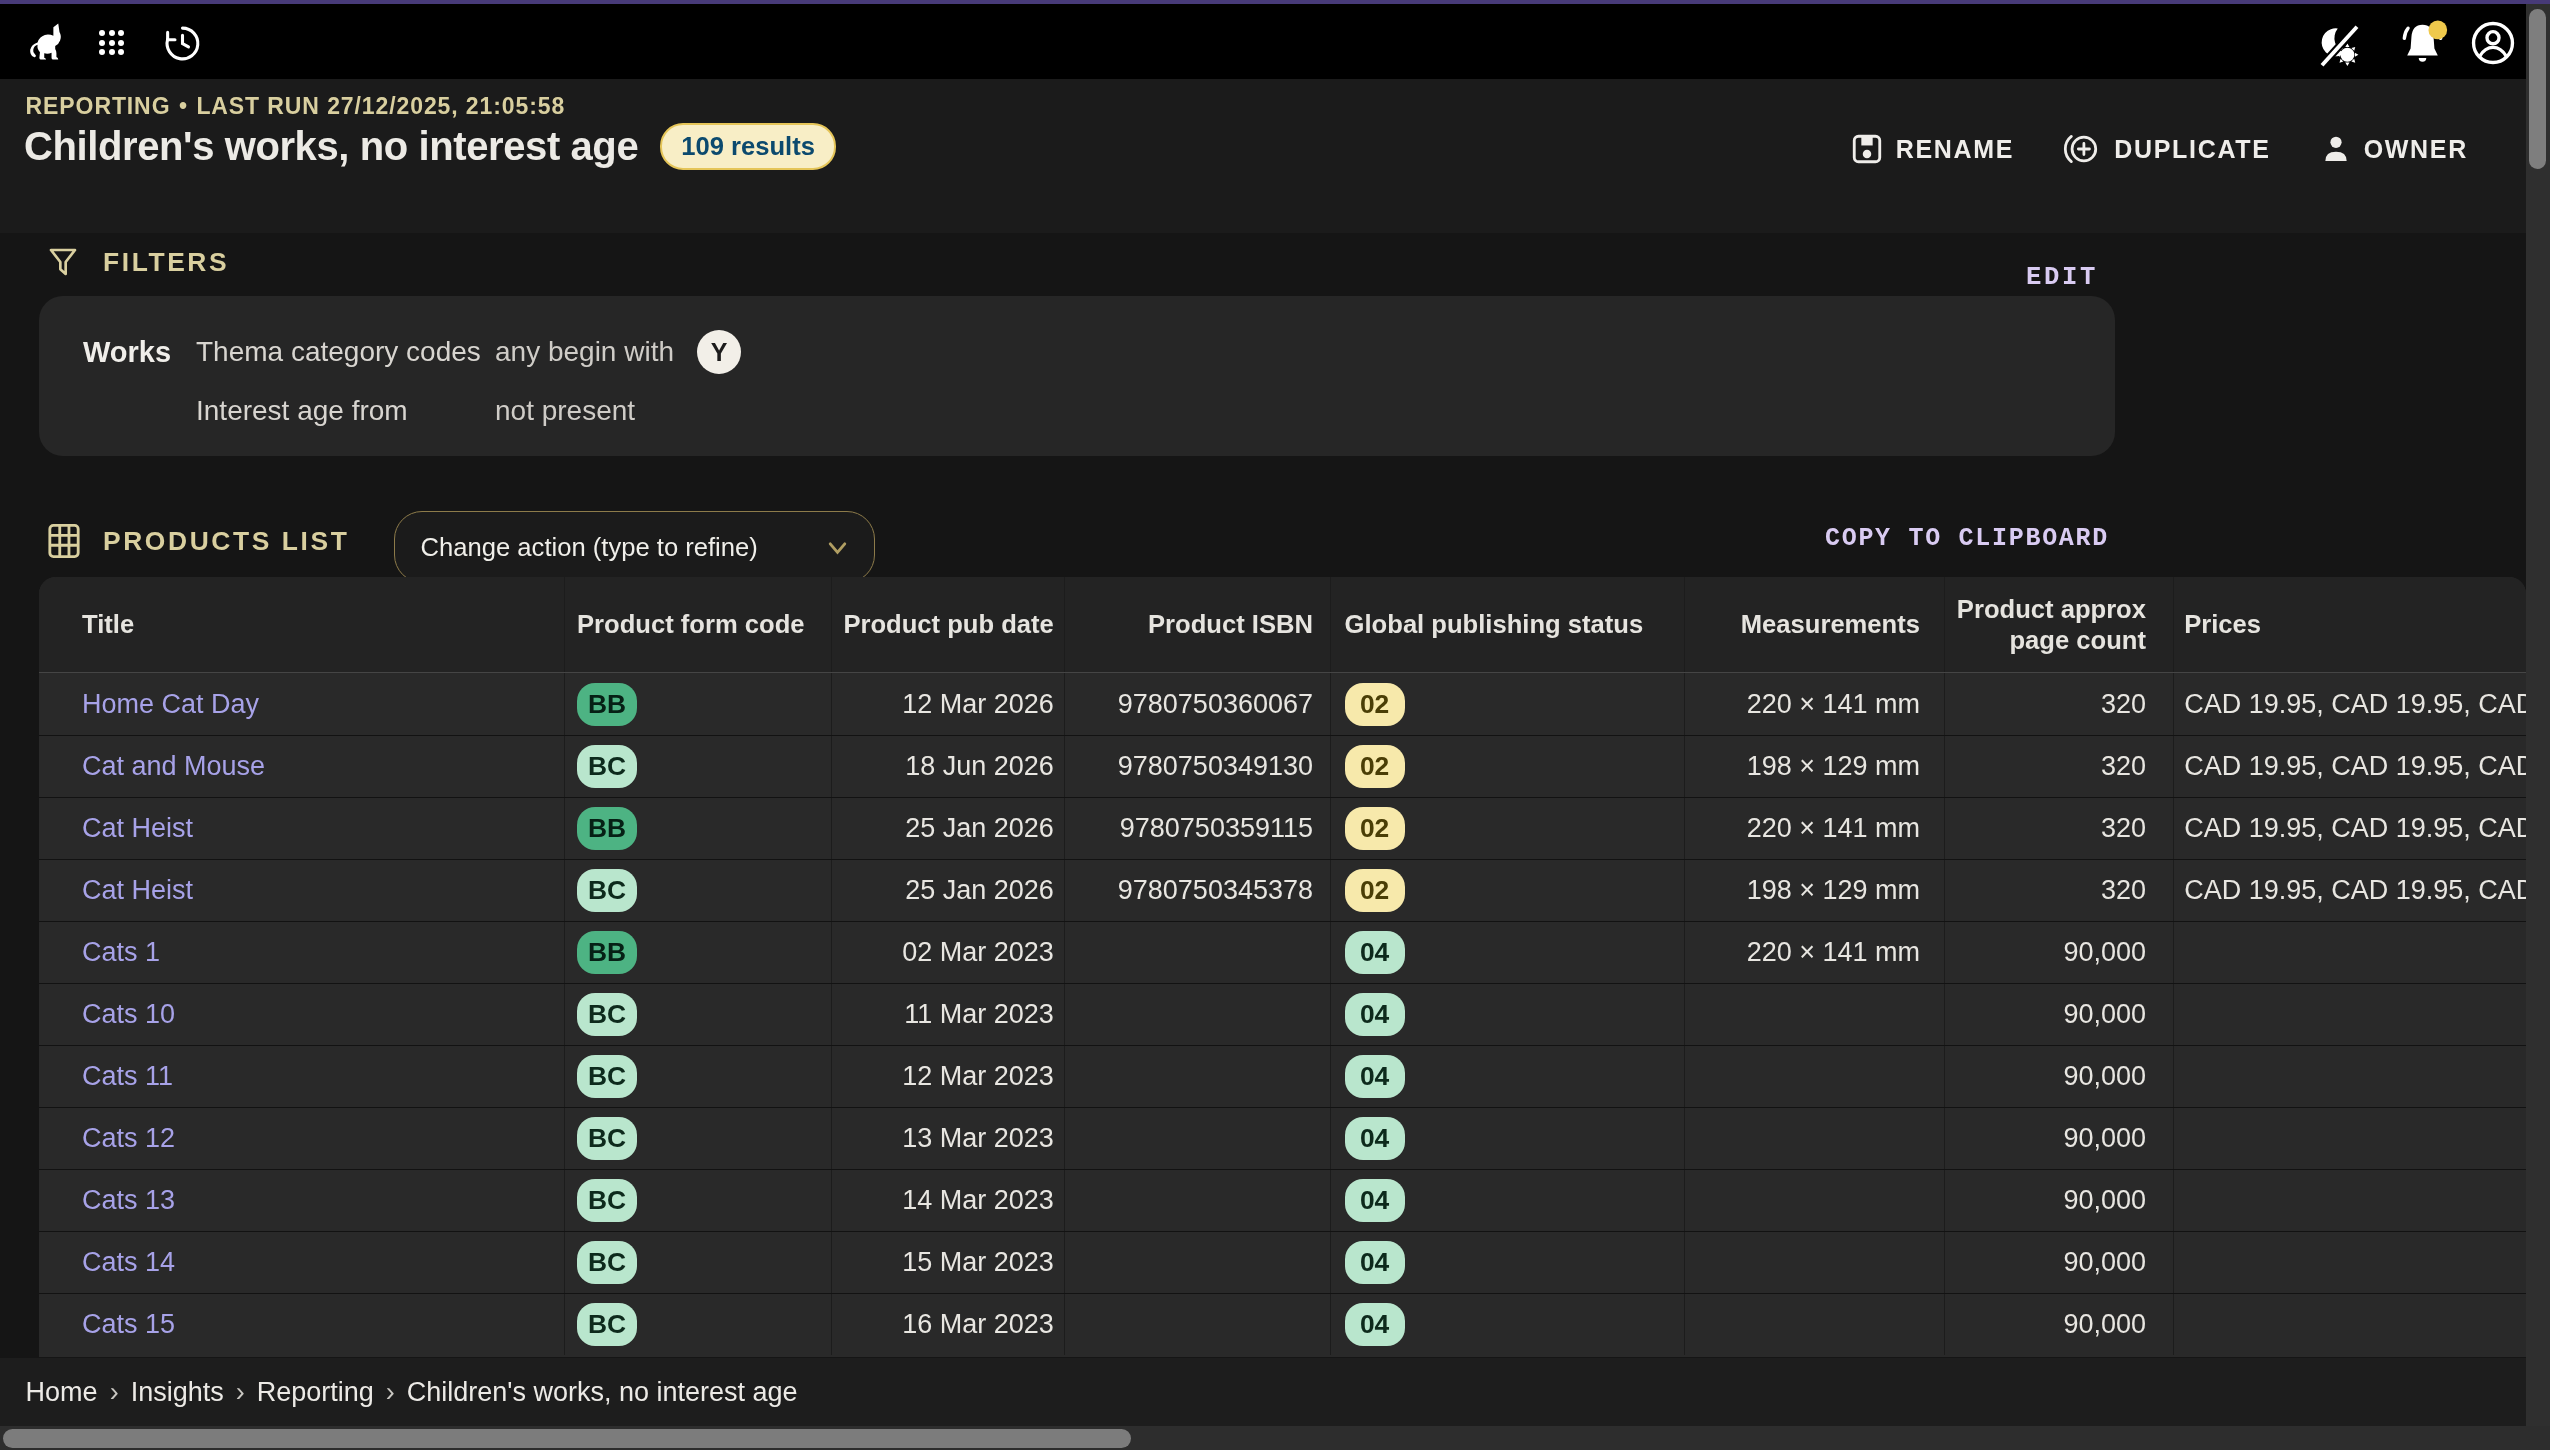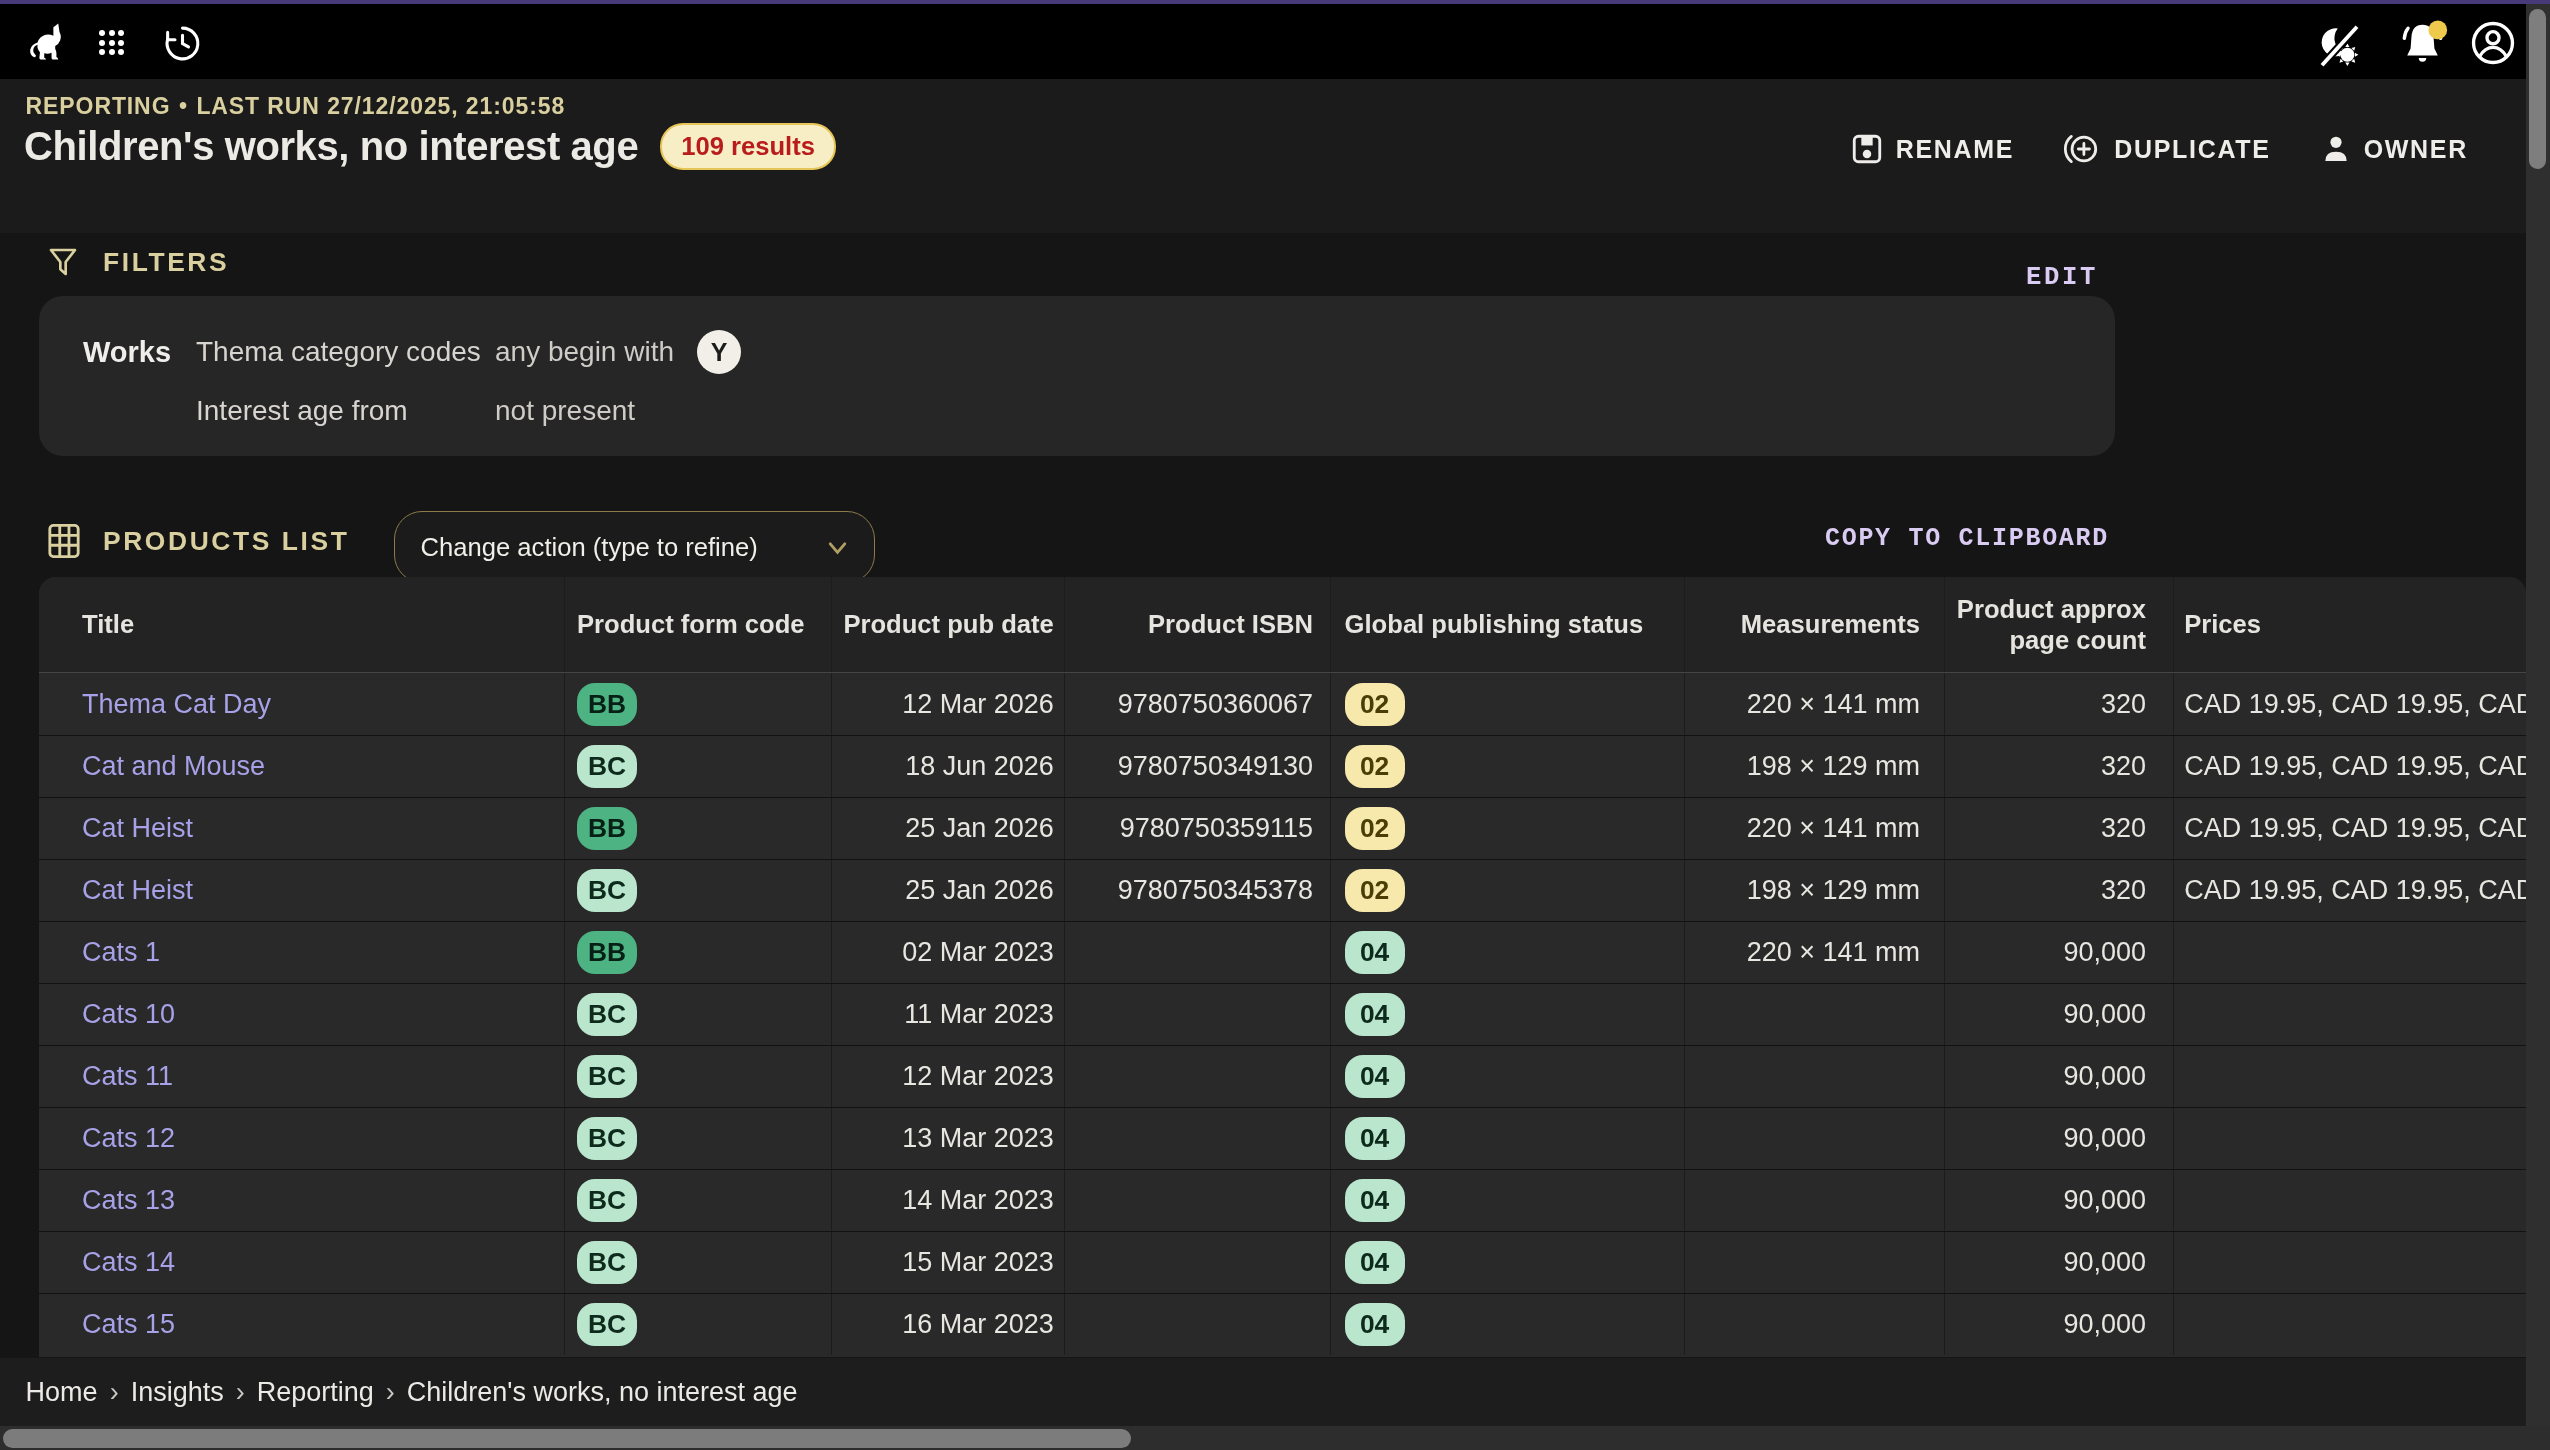--- a/index.html
+++ b/index.html
@@ -39,21 +39,21 @@
   .hscroll-thumb { position:absolute; left:3.4px; top:2.6px; width:1128px; height:19px; background:#7c7c7c; border-radius:9.4px; }
 
   
   .report-header { position:absolute; left:0; top:79px; width:2526px; height:154px; background:#1b1b1b; }
   .eyebrow { position:absolute; left:25.6px; top:13.6px; font-size:23px; font-weight:bold; letter-spacing:0.9px; color:#d9cf9f; }
   .eyebrow .dot { margin:0 8.5px; }
   .title-row { position:absolute; left:24px; top:44px; display:flex; align-items:center; gap:22px; }
   .page-title { font-size:40px; font-weight:bold; color:#eceae5; letter-spacing:-0.4px; }
   .results-badge {
     background:#f8eec6; border:2.6px solid #e5c558; border-radius:23px;
-    color:#b91c1c; font-size:25.6px; font-weight:bold; padding:6.8px 19px; white-space:nowrap;
+    color:#0c4a6e; font-size:25.6px; font-weight:bold; padding:6.8px 19px; white-space:nowrap;
   }
   .header-actions { position:absolute; right:58px; top:53px; display:flex; gap:49px; }
   .action-btn { display:flex; align-items:center; gap:12px; background:none; border:none; cursor:pointer;
     color:#efedea; font-family:"Liberation Sans",sans-serif; font-size:25px; font-weight:bold; letter-spacing:1.7px; }
 
   
   .filters-heading { position:absolute; left:47px; top:244px; display:flex; align-items:center; gap:24px;
     color:#d9cf9f; font-size:26.4px; font-weight:bold; letter-spacing:2.6px; }
   .edit-link { position:absolute; left:2026px; top:263px; background:none; border:none; cursor:pointer;
     color:#d9cbf2; font-family:"Liberation Mono",monospace; font-size:25.6px; font-weight:bold; letter-spacing:2.6px; }
@@ -253,21 +253,21 @@
     <div class="col-date">Product pub date</div>
     <div class="col-isbn">Product ISBN</div>
     <div class="col-status">Global publishing status</div>
     <div class="col-meas">Measurements</div>
     <div class="col-pages">Product approx page count</div>
     <div class="col-prices">Prices</div>
   </div>
   <div id="table-body">
       <div class="t-row t-body-row">
     <div class="col-title">
-          <a class="title-link">Thema Cat Day</a>
+          <a class="title-link">Home Cat Day</a>
         </div>
     <div class="col-form">
           <span class="pill badge-green">BB</span>
         </div>
     <div class="col-date">
           <span class="cell-text">12 Mar 2026</span>
         </div>
     <div class="col-isbn">
           <span class="cell-text">9780750360067</span>
         </div>

